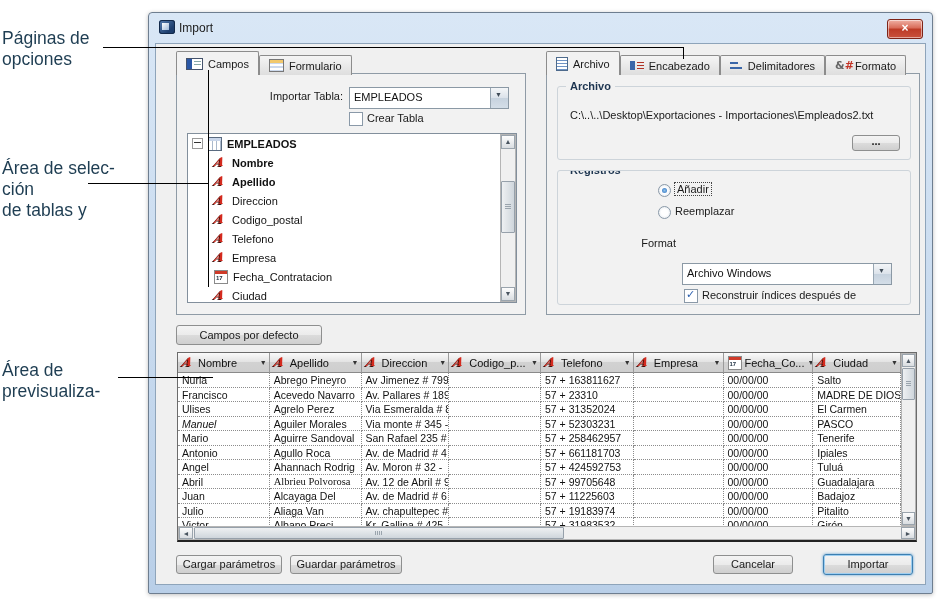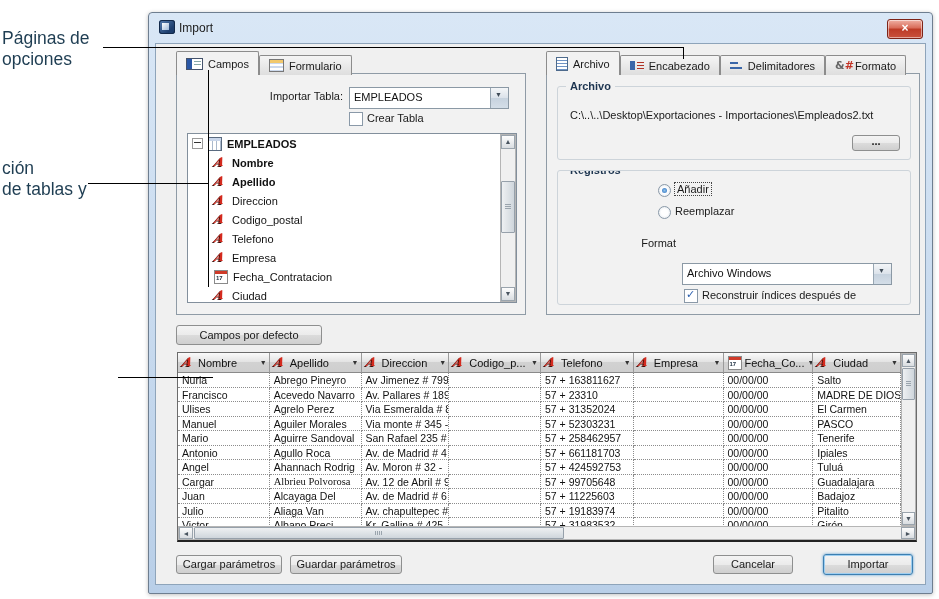--- a/index.html
+++ b/index.html
@@ -140,22 +140,27 @@
 </head>
 <body>
 
 <div id="canvas">
 
   <div class="ann" style="left:2px;top:28px;">
     <div>Páginas de</div>
     <div>opciones</div>
   </div>
   <div class="ann" style="left:2px;top:158px;">
+    <div>Área de selec-</div>
     <div>ción</div>
     <div>de tablas y</div>
+  </div>
+  <div class="ann" style="left:2px;top:360px;">
+    <div>Área de</div>
+    <div>previsualiza-</div>
   </div>
 
   <div class="callout" style="left:103px;top:47px;width:580px;height:1px;"></div>
   <div class="callout" style="left:683px;top:47px;width:1px;height:12px;"></div>
   <div class="callout" style="left:88px;top:183px;width:120px;height:1px;"></div>
   <div class="callout" style="left:208px;top:70px;width:1px;height:217px;"></div>
   <div class="callout" style="left:118px;top:377px;width:95px;height:1px;"></div>
 
   <div id="dialog">
     <div id="titlebar">
@@ -353,21 +358,21 @@
               <div class="gcell" style="width: 92px;">Ulises</div>
               <div class="gcell" style="width: 92px;">Agrelo Perez</div>
               <div class="gcell" style="width: 88px;">Via Esmeralda # 8</div>
               <div class="gcell" style="width: 92px;"></div>
               <div class="gcell" style="width: 93px;">57 + 31352024</div>
               <div class="gcell" style="width: 90px;"></div>
               <div class="gcell" style="width: 90px;">00/00/00</div>
               <div class="gcell" style="width: 88px;">El Carmen</div>
             </div>
             <div class="grow">
-              <div class="gcell" style="width: 92px;">Manuel</div>
+              <div class="gcell" style="width: 92px; font-style: italic;">Manuel</div>
               <div class="gcell" style="width: 92px;">Aguiler Morales</div>
               <div class="gcell" style="width: 88px;">Via monte # 345 -</div>
               <div class="gcell" style="width: 92px;"></div>
               <div class="gcell" style="width: 93px;">57 + 52303231</div>
               <div class="gcell" style="width: 90px;"></div>
               <div class="gcell" style="width: 90px;">00/00/00</div>
               <div class="gcell" style="width: 88px;">PASCO</div>
             </div>
             <div class="grow">
               <div class="gcell" style="width: 92px;">Mario</div>
@@ -393,21 +398,21 @@
               <div class="gcell" style="width: 92px;">Angel</div>
               <div class="gcell" style="width: 92px;">Ahannach Rodrig</div>
               <div class="gcell" style="width: 88px;">Av. Moron # 32 -</div>
               <div class="gcell" style="width: 92px;"></div>
               <div class="gcell" style="width: 93px;">57 + 424592753</div>
               <div class="gcell" style="width: 90px;"></div>
               <div class="gcell" style="width: 90px;">00/00/00</div>
               <div class="gcell" style="width: 88px;">Tuluá</div>
             </div>
             <div class="grow">
-              <div class="gcell" style="width: 92px;">Cargar</div>
+              <div class="gcell" style="width: 92px;">Abril</div>
               <div class="gcell" style="width: 92px; font-family: Liberation Serif, serif;">Albrieu Polvorosa</div>
               <div class="gcell" style="width: 88px;">Av. 12 de Abril # 9</div>
               <div class="gcell" style="width: 92px;"></div>
               <div class="gcell" style="width: 93px;">57 + 99705648</div>
               <div class="gcell" style="width: 90px;"></div>
               <div class="gcell" style="width: 90px;">00/00/00</div>
               <div class="gcell" style="width: 88px;">Guadalajara</div>
             </div>
             <div class="grow">
               <div class="gcell" style="width: 92px;">Juan</div>

